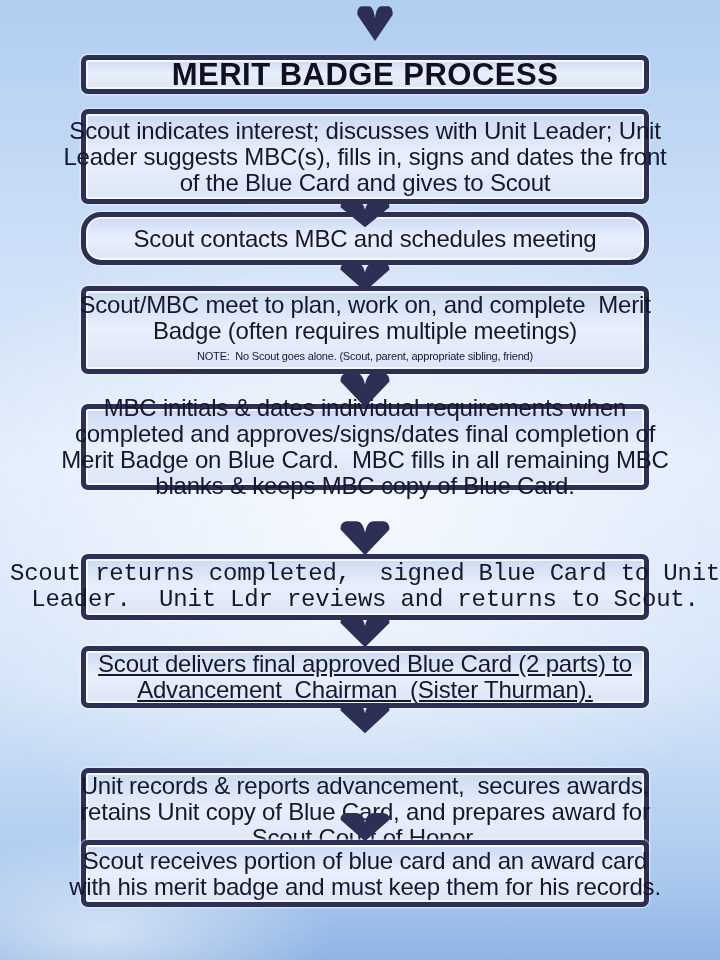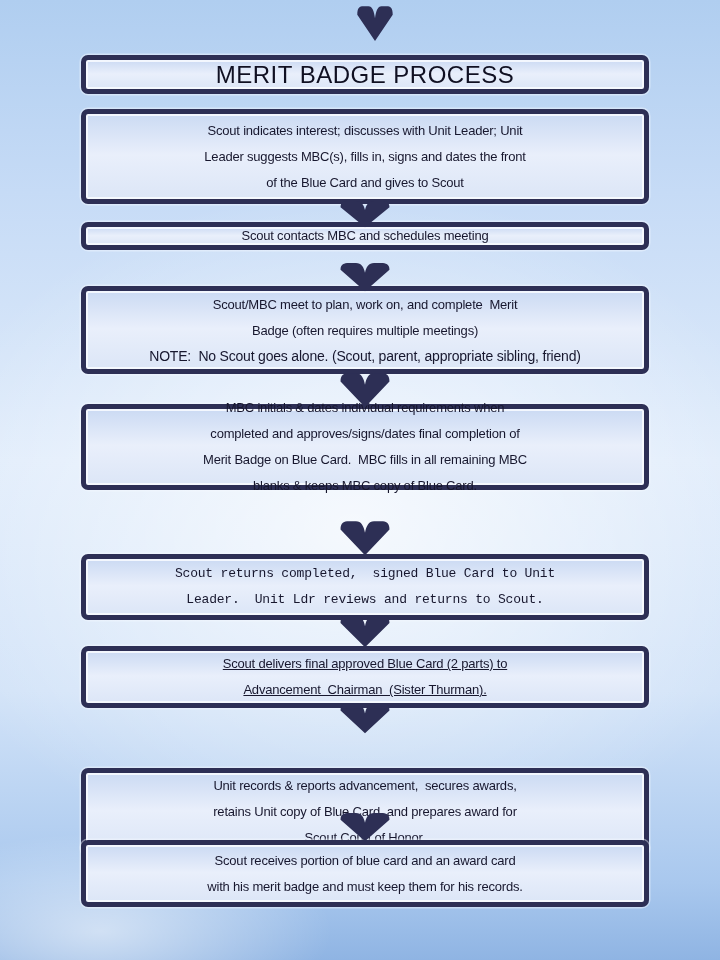--- a/index.html
+++ b/index.html
@@ -16,27 +16,27 @@
       linear-gradient(180deg,#b0cef0 0%,#c6dbf6 20%,#e0ecfb 48%,#d2e3f8 72%,#a9c8ee 92%,#8fb4e3 100%);
   }
   .flow-box{
     position:absolute;left:81px;width:568px;box-sizing:border-box;
     background:linear-gradient(180deg,#cbdaf3 0%,#e9effb 48%,#dce6f7 100%);
     border:5px solid #2d2f55;border-radius:7px;
     box-shadow:0 0 0 1.5px rgba(245,249,255,.45), inset 0 0 0 2px rgba(249,252,255,.85);
     display:flex;flex-direction:column;justify-content:center;align-items:center;
     color:#17172e;z-index:1;
   }
-  .line{white-space:pre;line-height:26px;font-size:13px;letter-spacing:-0.2px;text-align:center;}
-  .note-line{white-space:pre;line-height:24px;font-size:14px;letter-spacing:-0.2px;text-align:center;}
-  .title-text{font-size:24px;font-weight:normal;letter-spacing:.5px;color:#101022;line-height:28px;}
+  .line{white-space:pre;line-height:26px;font-size:24px;letter-spacing:-0.2px;text-align:center;}
+  .note-line{white-space:pre;line-height:24px;font-size:11px;letter-spacing:-0.2px;text-align:center;}
+  .title-text{font-size:31px;font-weight:bold;letter-spacing:.5px;color:#101022;line-height:28px;}
   .arrow{position:absolute;z-index:2;fill:#2d2f55;}
   .t-title{top:55px;height:39px;}
   .b1{top:109px;height:95px;}
-  .b2{top:222px;height:28px;}
+  .b2{top:212px;height:53px;border-radius:20px;}
   .b3{top:286px;height:88px;}
   .b4{top:404px;height:86px;}
   .b5{top:554px;height:66px;font-family:Liberation Mono, monospace;}
   .b6{top:646px;height:62px;text-decoration:underline;}
   .b7{top:768px;height:88px;}
   .b8{top:840px;height:67px;}
   .arr-top{left:354px;top:5px;width:42px;height:37px;}
   .a1{left:336px;top:200px;width:58px;height:28px;}
   .a2{left:336px;top:262px;width:58px;height:30px;}
   .a3{left:336px;top:372px;width:58px;height:36px;}

